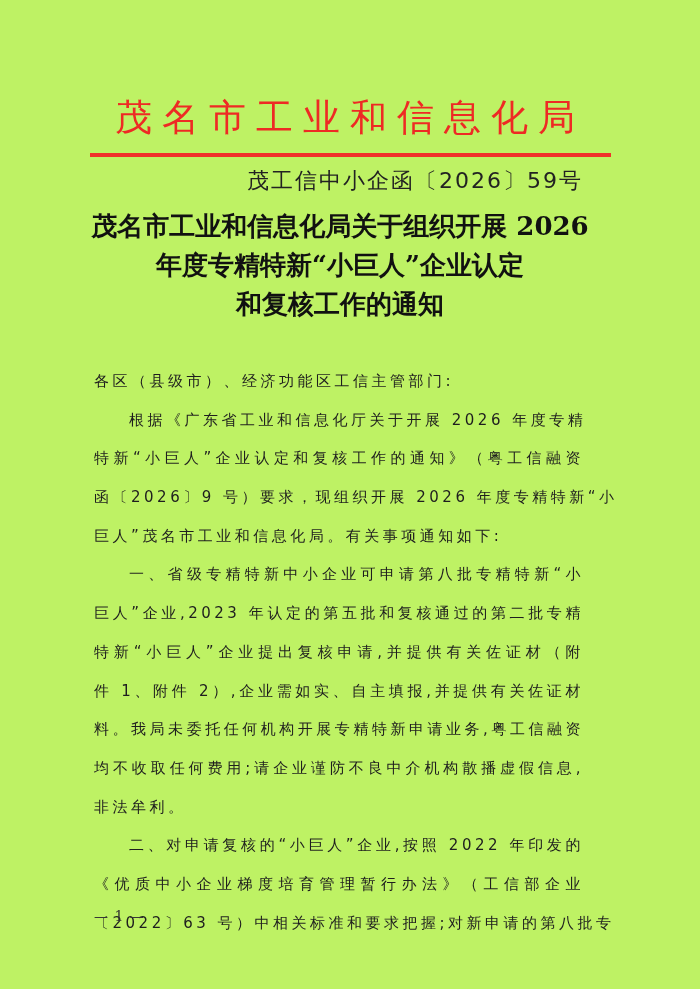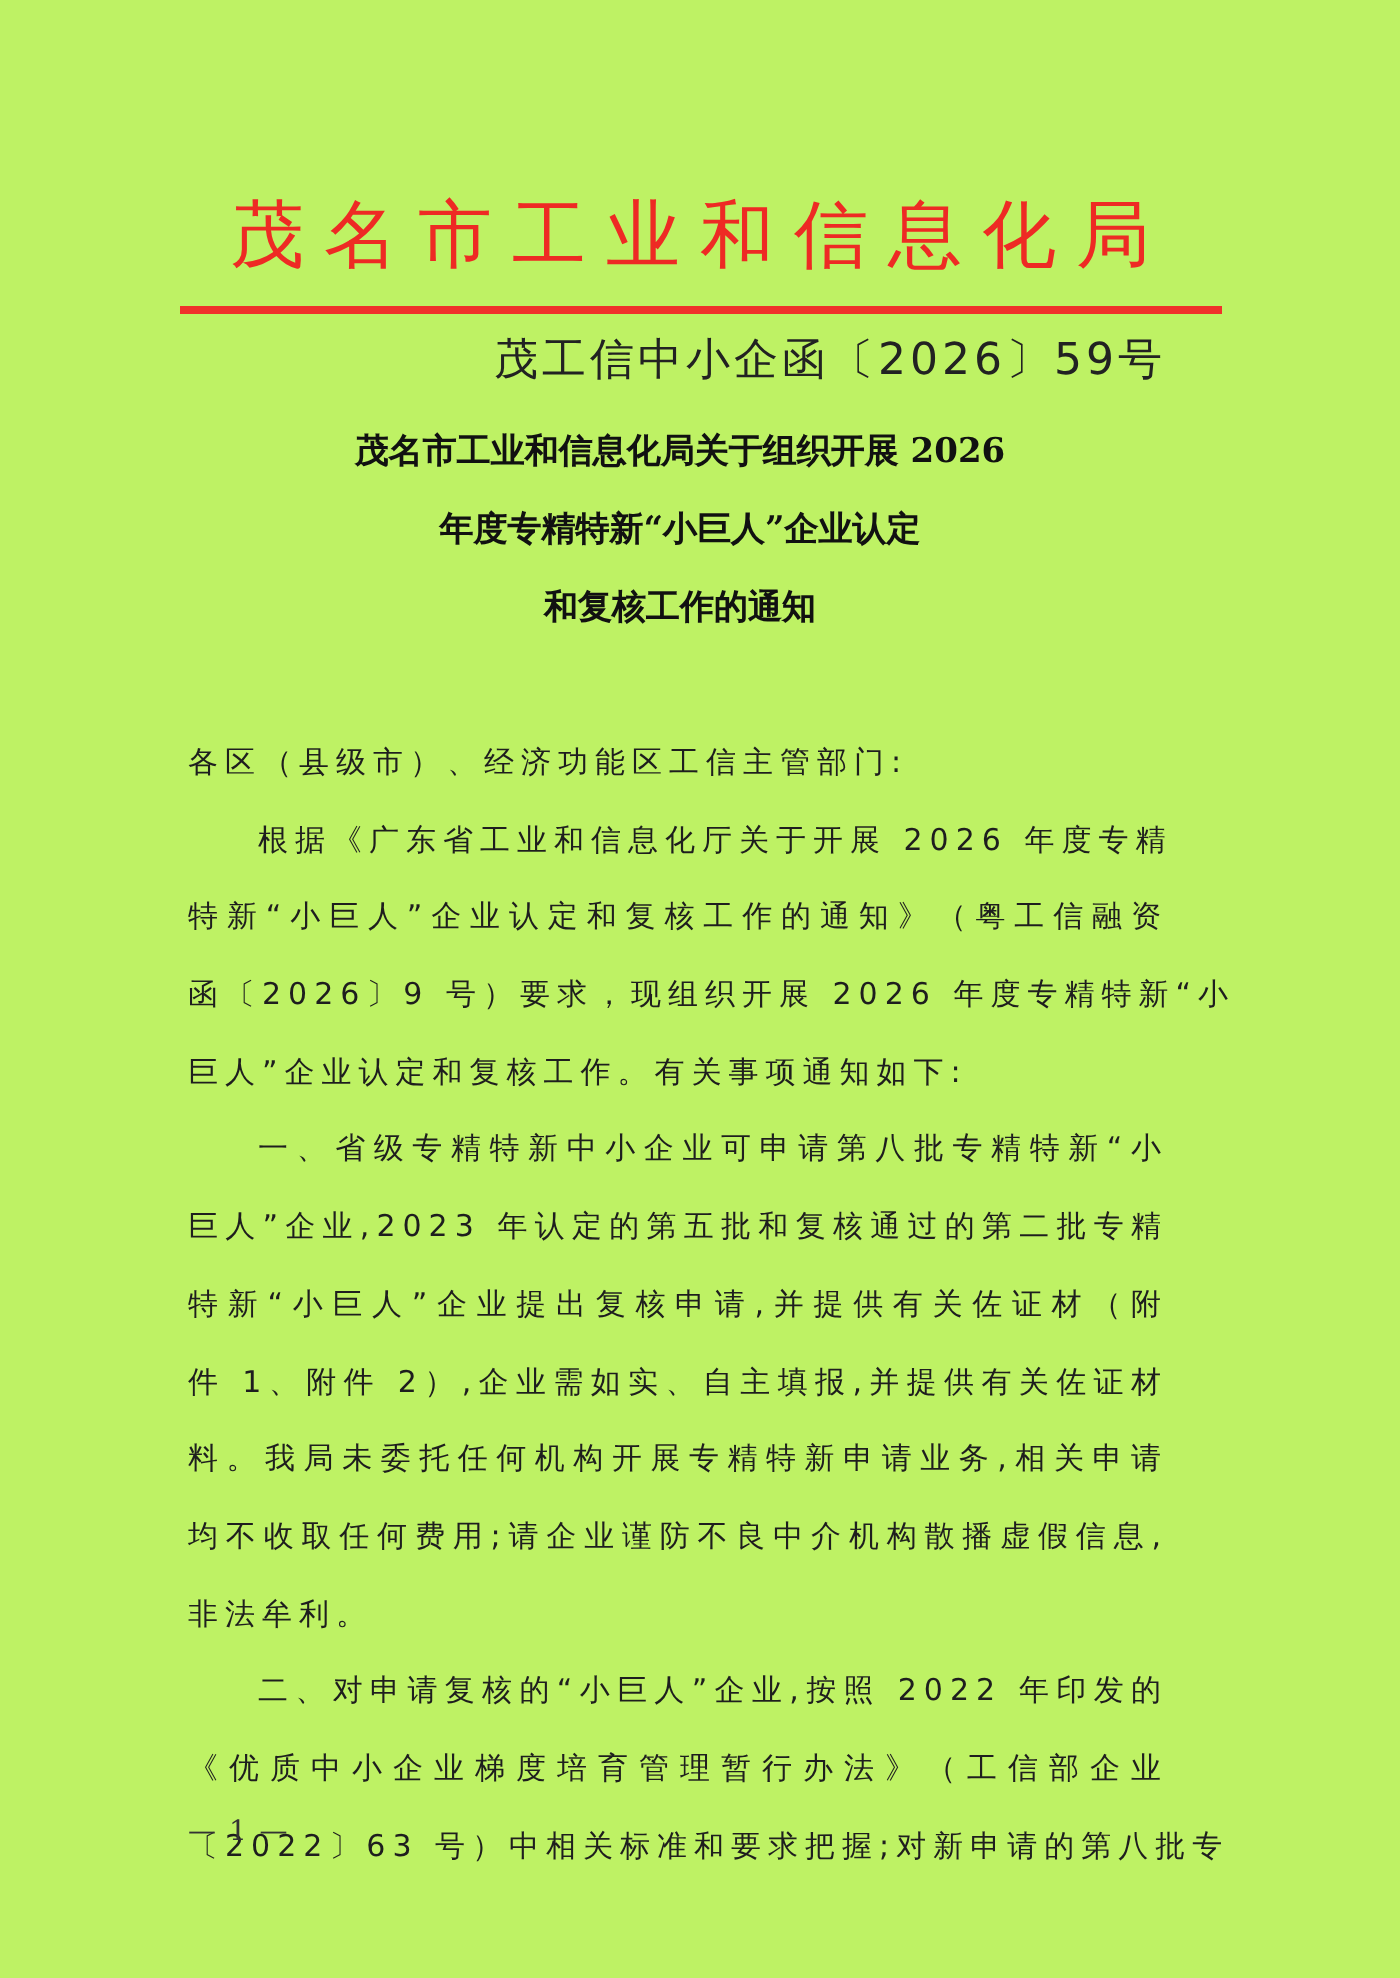--- a/index.html
+++ b/index.html
@@ -54,21 +54,21 @@
       white-space: nowrap;
     }
     .doc-title {
       position: absolute;
       left: 90px;
       top: 207px;
       width: 500px;
       text-align: center;
       font-family: "DejaVu Serif", "Liberation Serif", serif;
       font-weight: bold;
-      font-size: 17px;
+      font-size: 26px;
       line-height: 39px;
       color: #111;
     }
     .doc-title div { white-space: nowrap; }
     .body-text {
       position: absolute;
       left: 94px;
       top: 362px;
       width: 490px;
       font-family: "DejaVu Sans", "Liberation Sans", sans-serif;
@@ -115,26 +115,26 @@
     <div>茂名市工业和信息化局关于组织开展 2026</div>
     <div>年度专精特新“小巨人”企业认定</div>
     <div>和复核工作的通知</div>
   </div>
 
   <div class="body-text">
     <div class="body-line last">各区（县级市）、经济功能区工信主管部门:</div>
     <div class="body-line indent">根据《广东省工业和信息化厅关于开展 2026 年度专精</div>
     <div class="body-line">特新“小巨人”企业认定和复核工作的通知》（粤工信融资</div>
     <div class="body-line">函〔2026〕9 号）要求，现组织开展 2026 年度专精特新“小</div>
-    <div class="body-line last">巨人”企业认定和复核工作。有关事项通知如下:</div>
+    <div class="body-line last">巨人”茂名市工业和信息化局。有关事项通知如下:</div>
     <div class="body-line indent">一、省级专精特新中小企业可申请第八批专精特新“小</div>
     <div class="body-line">巨人”企业,2023 年认定的第五批和复核通过的第二批专精</div>
     <div class="body-line">特新“小巨人”企业提出复核申请,并提供有关佐证材（附</div>
     <div class="body-line">件 1、附件 2）,企业需如实、自主填报,并提供有关佐证材</div>
-    <div class="body-line">料。我局未委托任何机构开展专精特新申请业务,相关申请</div>
+    <div class="body-line">料。我局未委托任何机构开展专精特新申请业务,粤工信融资</div>
     <div class="body-line">均不收取任何费用;请企业谨防不良中介机构散播虚假信息,</div>
     <div class="body-line last">非法牟利。</div>
     <div class="body-line indent">二、对申请复核的“小巨人”企业,按照 2022 年印发的</div>
     <div class="body-line">《优质中小企业梯度培育管理暂行办法》（工信部企业</div>
     <div class="body-line">〔2022〕63 号）中相关标准和要求把握;对新申请的第八批专</div>
   </div>
 
   <div class="page-number">— 1 —</div>
 
 </div>

